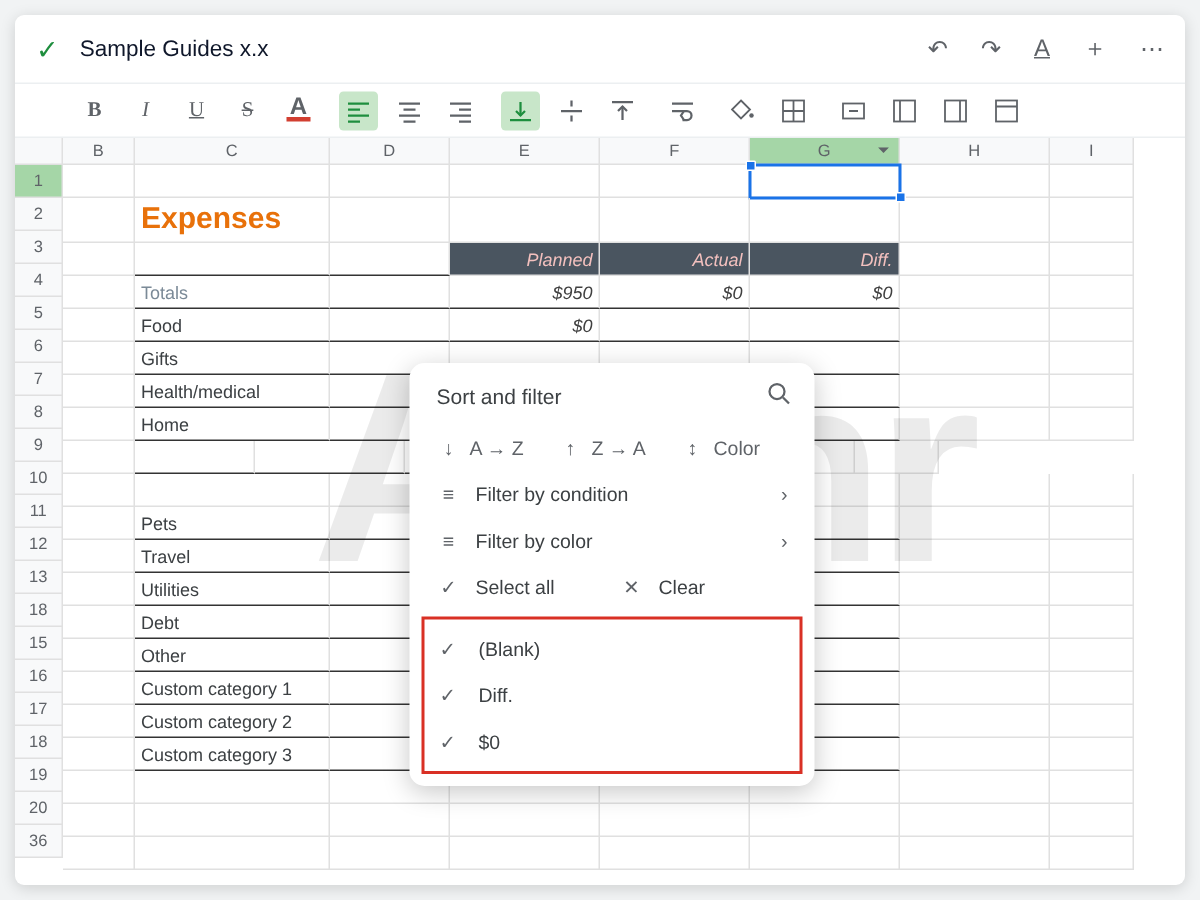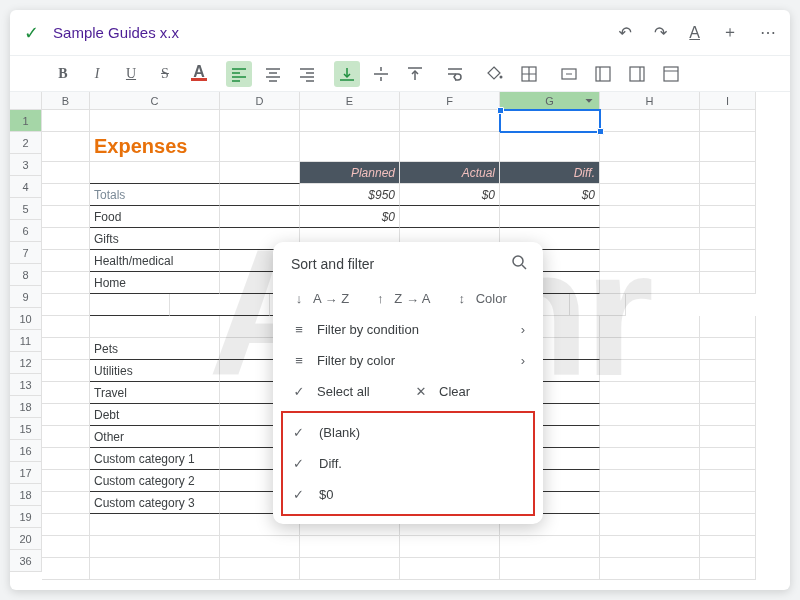--- a/index.html
+++ b/index.html
@@ -22,21 +22,21 @@
     overflow: hidden;
   }
   .titlebar {
     height: 46px;
     display: flex;
     align-items: center;
     padding: 0 14px;
     border-bottom: 1px solid #eceff1;
   }
   .titlebar .check { color: #1e8e3e; font-size: 18px; margin-right: 14px; }
-  .titlebar .title { font-size: 15px; color: #4c1d95; flex: 1; }
+  .titlebar .title { font-size: 15px; color: #0f172a; flex: 1; }
   .titlebar .tact { color: #5f6368; font-size: 16px; margin-left: 22px; cursor: pointer; }
   .toolbar {
     height: 36px;
     display: flex;
     align-items: center;
     padding: 0 40px;
     border-bottom: 1px solid #eceff1;
     gap: 8px;
   }
   .tbtn {
@@ -413,32 +413,32 @@
             <div class="cell w-d cat"></div>
             <div class="cell w-e cat"></div>
             <div class="cell w-f cat"></div>
             <div class="cell w-g cat"></div>
             <div class="cell w-h"></div>
             <div class="cell w-i"></div>
           </div>
 
         <div class="row">
             <div class="cell w-b"></div>
+            <div class="cell w-c cat">Travel</div>
+            <div class="cell w-d cat"></div>
+            <div class="cell w-e cat"></div>
+            <div class="cell w-f cat"></div>
+            <div class="cell w-g cat"></div>
+            <div class="cell w-h"></div>
+            <div class="cell w-i"></div>
+          </div>
+
+        <div class="row">
+            <div class="cell w-b"></div>
             <div class="cell w-c cat">Utilities</div>
-            <div class="cell w-d cat"></div>
-            <div class="cell w-e cat"></div>
-            <div class="cell w-f cat"></div>
-            <div class="cell w-g cat"></div>
-            <div class="cell w-h"></div>
-            <div class="cell w-i"></div>
-          </div>
-
-        <div class="row">
-            <div class="cell w-b"></div>
-            <div class="cell w-c cat">Travel</div>
             <div class="cell w-d cat"></div>
             <div class="cell w-e cat"></div>
             <div class="cell w-f cat"></div>
             <div class="cell w-g cat"></div>
             <div class="cell w-h"></div>
             <div class="cell w-i"></div>
           </div>
 
         <div class="row">
             <div class="cell w-b"></div>

